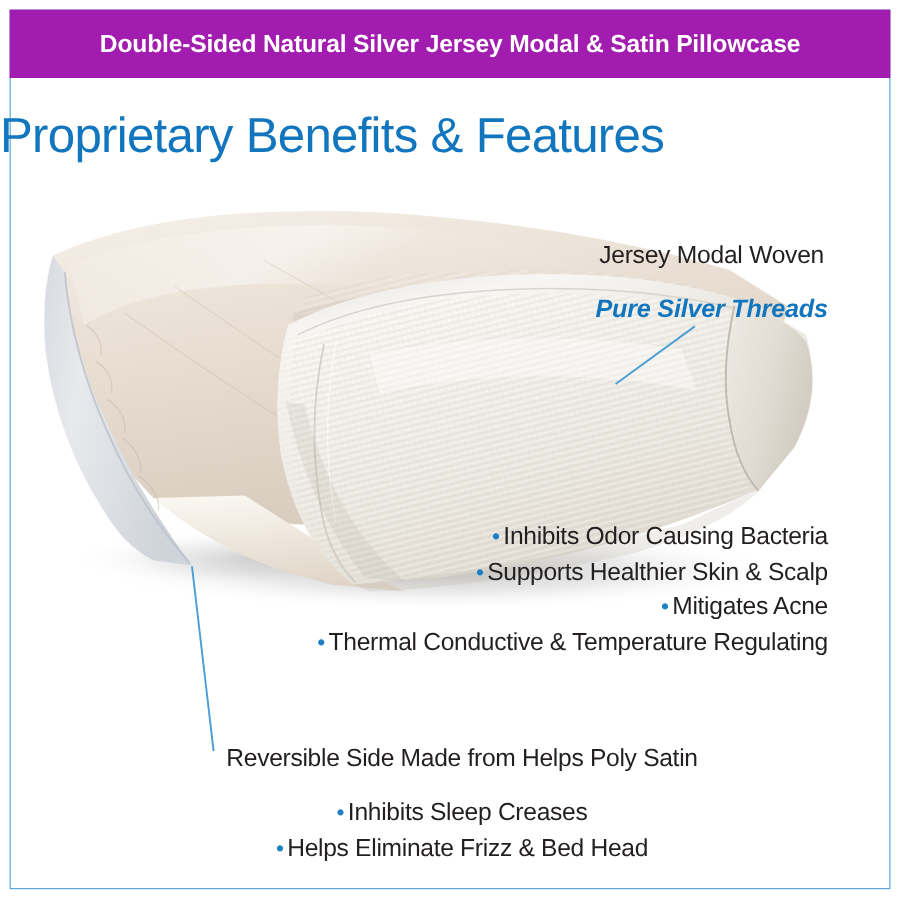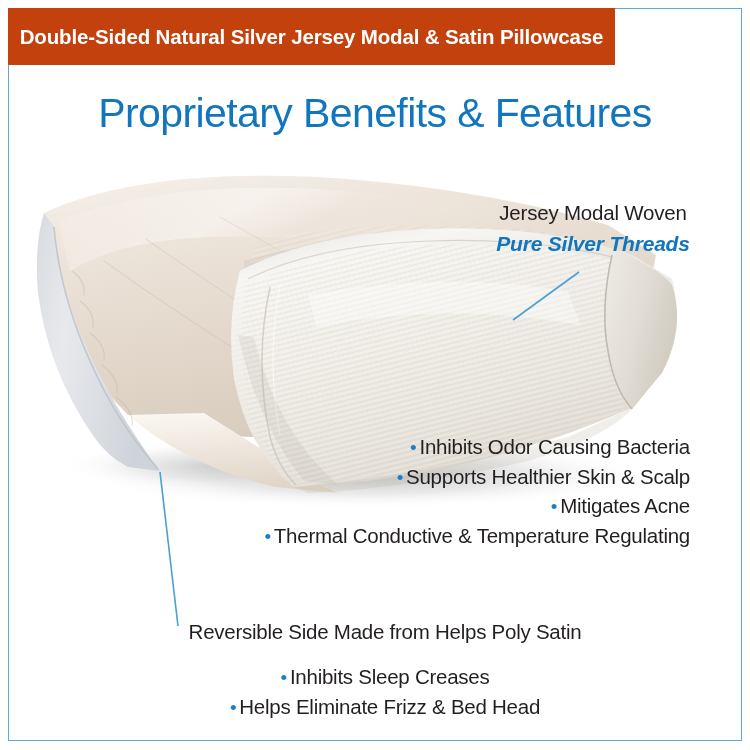--- a/index.html
+++ b/index.html
@@ -31,44 +31,44 @@
     border: 1.5px solid #5aa9dc;
     box-sizing: border-box;
     pointer-events: none;
   }
 
   
   .header-bar {
     position: absolute;
     left: 8px;
     top: 8px;
-    width: 607px;
+    width: 734px;
     height: 57px;
-    background: #c2410c;
+    background: #a21caf;
     display: flex;
     align-items: center;
     justify-content: center;
     box-sizing: border-box;
   }
   .header-title {
     color: #ffffff;
     font-size: 20.5px;
     font-weight: bold;
     letter-spacing: -0.15px;
     white-space: nowrap;
     text-align: center;
   }
 
   
   .headline {
     position: absolute;
     left: 0;
     top: 92px;
     width: 750px;
-    text-align: center;
+    text-align: left;
     color: #1276be;
     font-size: 41px;
     font-weight: normal;
     letter-spacing: -0.6px;
     line-height: 1.05;
   }
 
   
   .pillow-art {
     position: absolute;
@@ -91,21 +91,21 @@
     font-size: 20.5px;
     line-height: 1.32;
     letter-spacing: -0.2px;
   }
   .callout-front .emph {
     display: block;
     color: #1276be;
     font-weight: bold;
     font-style: italic;
     font-size: 21px;
-    margin-top: 4px;
+    margin-top: 18px;
     letter-spacing: -0.2px;
   }
 
   
   .leader-top {
     position: absolute;
     left: 505px;
     top: 268px;
     width: 80px;
     height: 58px;

